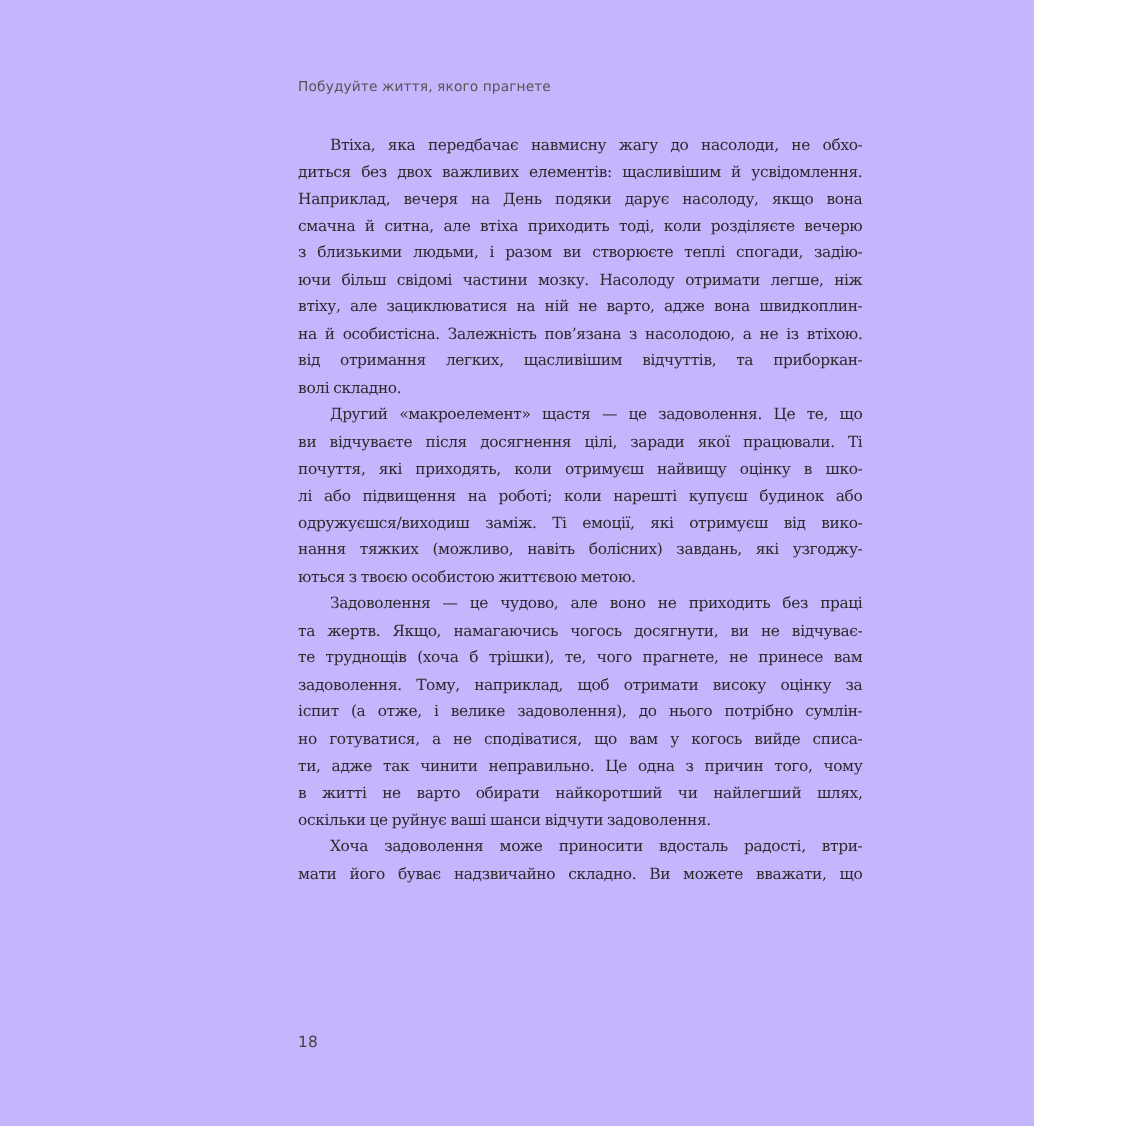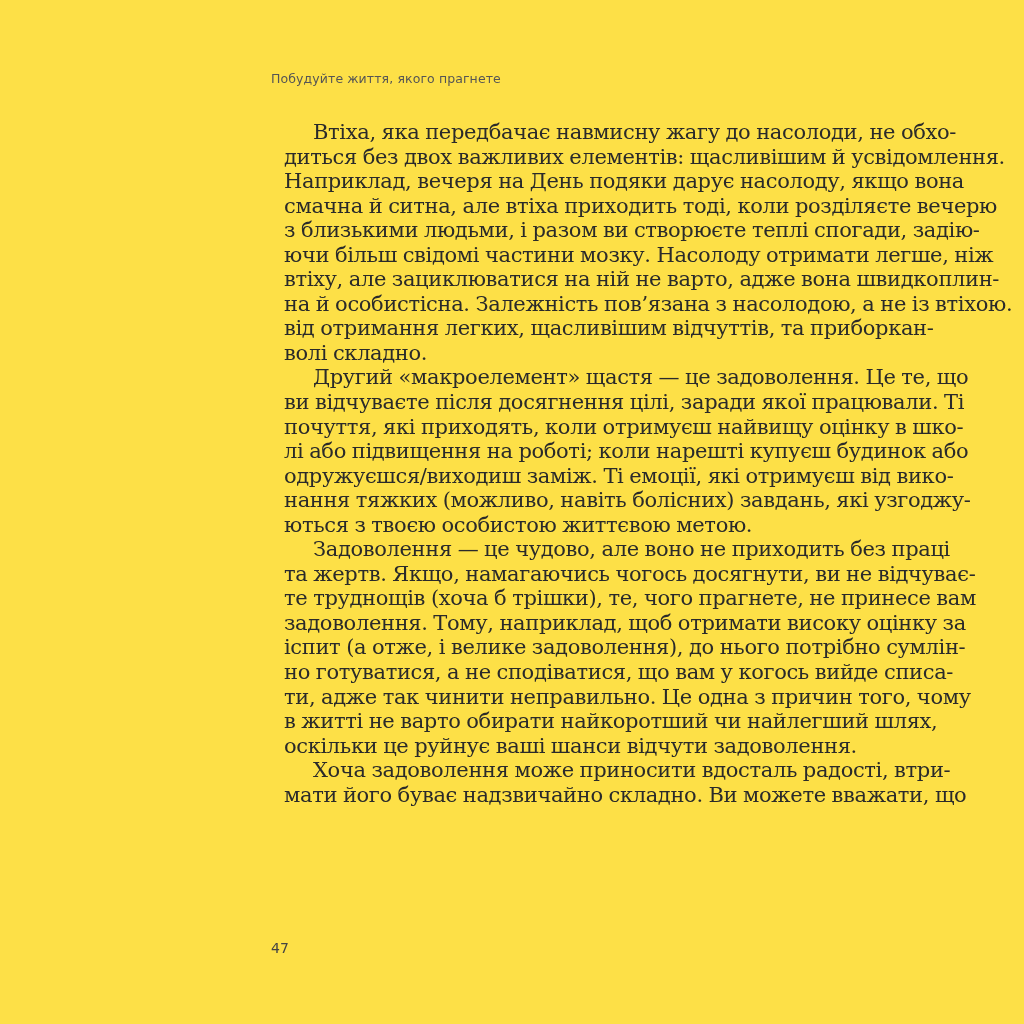--- a/index.html
+++ b/index.html
@@ -9,44 +9,43 @@
     }
     body {
       width: 1024px;
       height: 1024px;
       position: relative;
       overflow: hidden;
     }
     .page {
       position: absolute;
       left: 0; top: 0;
-      width: 1024px;
+      width: 940px;
       height: 1024px;
-      background: #fde047;
+      background: #c4b5fd;
     }
     .running-head {
       position: absolute;
       left: 271px;
       top: 71px;
       font-family: "DejaVu Sans", sans-serif;
       font-size: 12.5px;
       color: #555555;
       letter-spacing: 0.1px;
       white-space: nowrap;
     }
     .body-text {
       position: absolute;
       left: 271px;
       top: 120px;
       width: 513px;
       font-family: "DejaVu Serif", serif;
-      font-size: 21px;
+      font-size: 14px;
       line-height: 24.55px;
       color: #2a2a2a;
-      margin-left: 13px;
     }
     .line {
       display: block;
       white-space: nowrap;
       text-align: justify;
       text-align-last: justify;
       height: 24.55px;
       letter-spacing: -0.35px;
       word-spacing: -0.5px;
     }
@@ -111,15 +110,15 @@
       <span class="line">в житті не варто обирати найкоротший чи найлегший шлях,</span>
       <span class="line last">оскільки це руйнує ваші шанси відчути задоволення.</span>
     </div>
 
     <div>
       <span class="line indent">Хоча задоволення може приносити вдосталь радості, втри-</span>
       <span class="line">мати його буває надзвичайно складно. Ви можете вважати, що</span>
     </div>
   </div>
 
-  <div class="page-number">47</div>
+  <div class="page-number">18</div>
 
 </div>
 
 </body></html>

